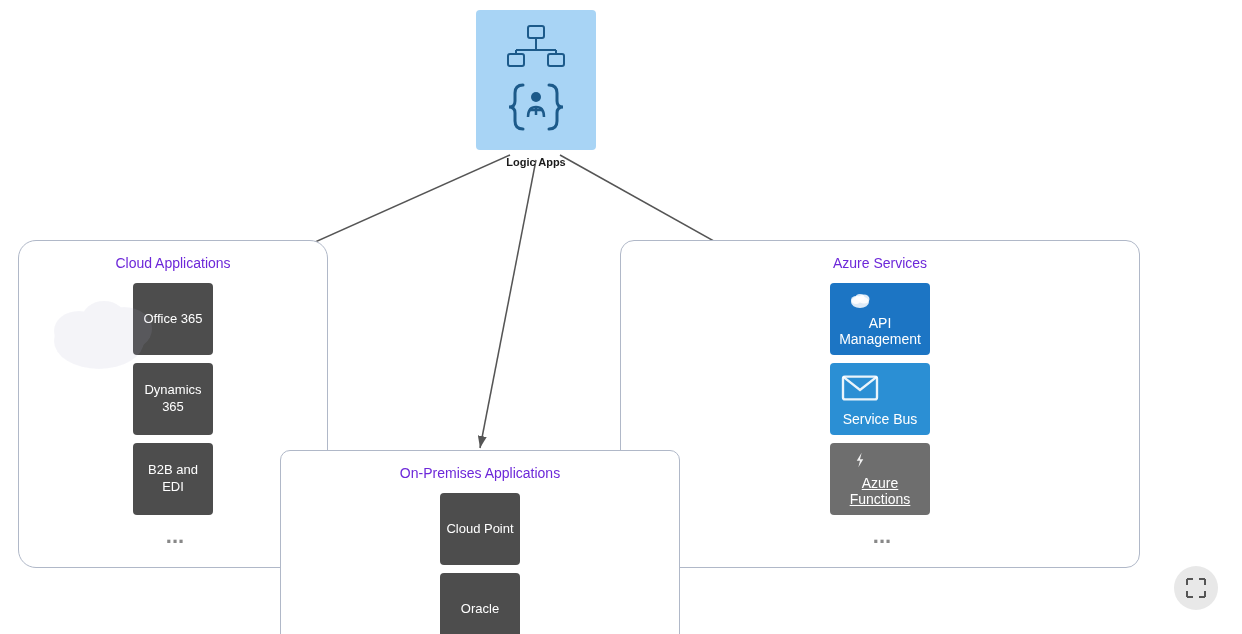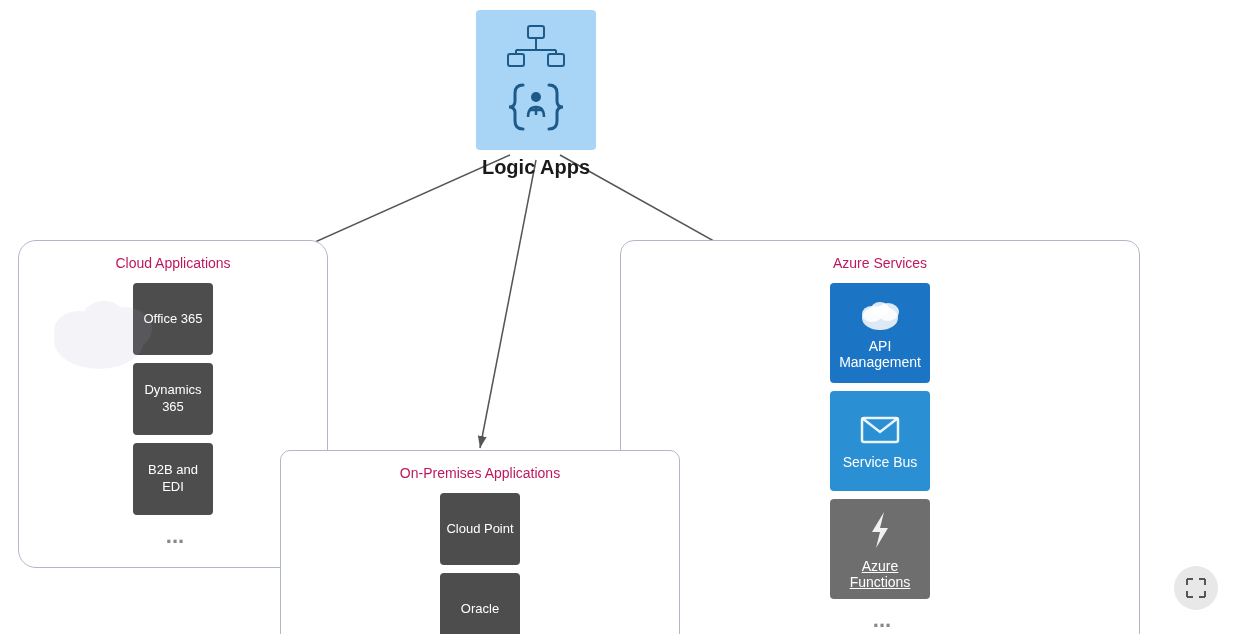--- a/index.html
+++ b/index.html
@@ -39,39 +39,39 @@
       flex-direction: column;
       align-items: center;
       justify-content: center;
       gap: 8px;
       padding: 8px;
     }
 
     .logic-apps-label {
       margin-top: 6px;
       font-weight: bold;
-      font-size: 20px;
+      font-size: 11px;
       color: #1a1a1a;
     }
 
     
     .cloud-apps-box {
       position: absolute;
       left: 18px;
       top: 240px;
       width: 310px;
       border: 1.5px solid #b0b8c8;
       border-radius: 18px;
       padding: 14px 16px 18px 16px;
       background: #fff;
     }
 
     .box-title {
       font-size: 14px;
-      color: #be185d;
+      color: #6d28d9;
       margin-bottom: 12px;
       text-align: center;
     }
 
     .tiles-row {
       display: flex;
       flex-direction: column;
       align-items: center;
       gap: 8px;
     }
@@ -143,25 +143,24 @@
       border-radius: 50%;
       background: #e8e8e8;
       display: flex;
       align-items: center;
       justify-content: center;
       cursor: pointer;
     }
 
     .azure-tile {
       width: 100px;
-      height: 100px;
+      height: 72px;
       border-radius: 4px;
       display: flex;
       flex-direction: column;
-      align-items: center;
       justify-content: center;
       gap: 6px;
       font-size: 14px;
       font-weight: 500;
       text-align: center;
       color: #fff;
       padding: 8px;
     }
 
     .azure-tile-blue {

